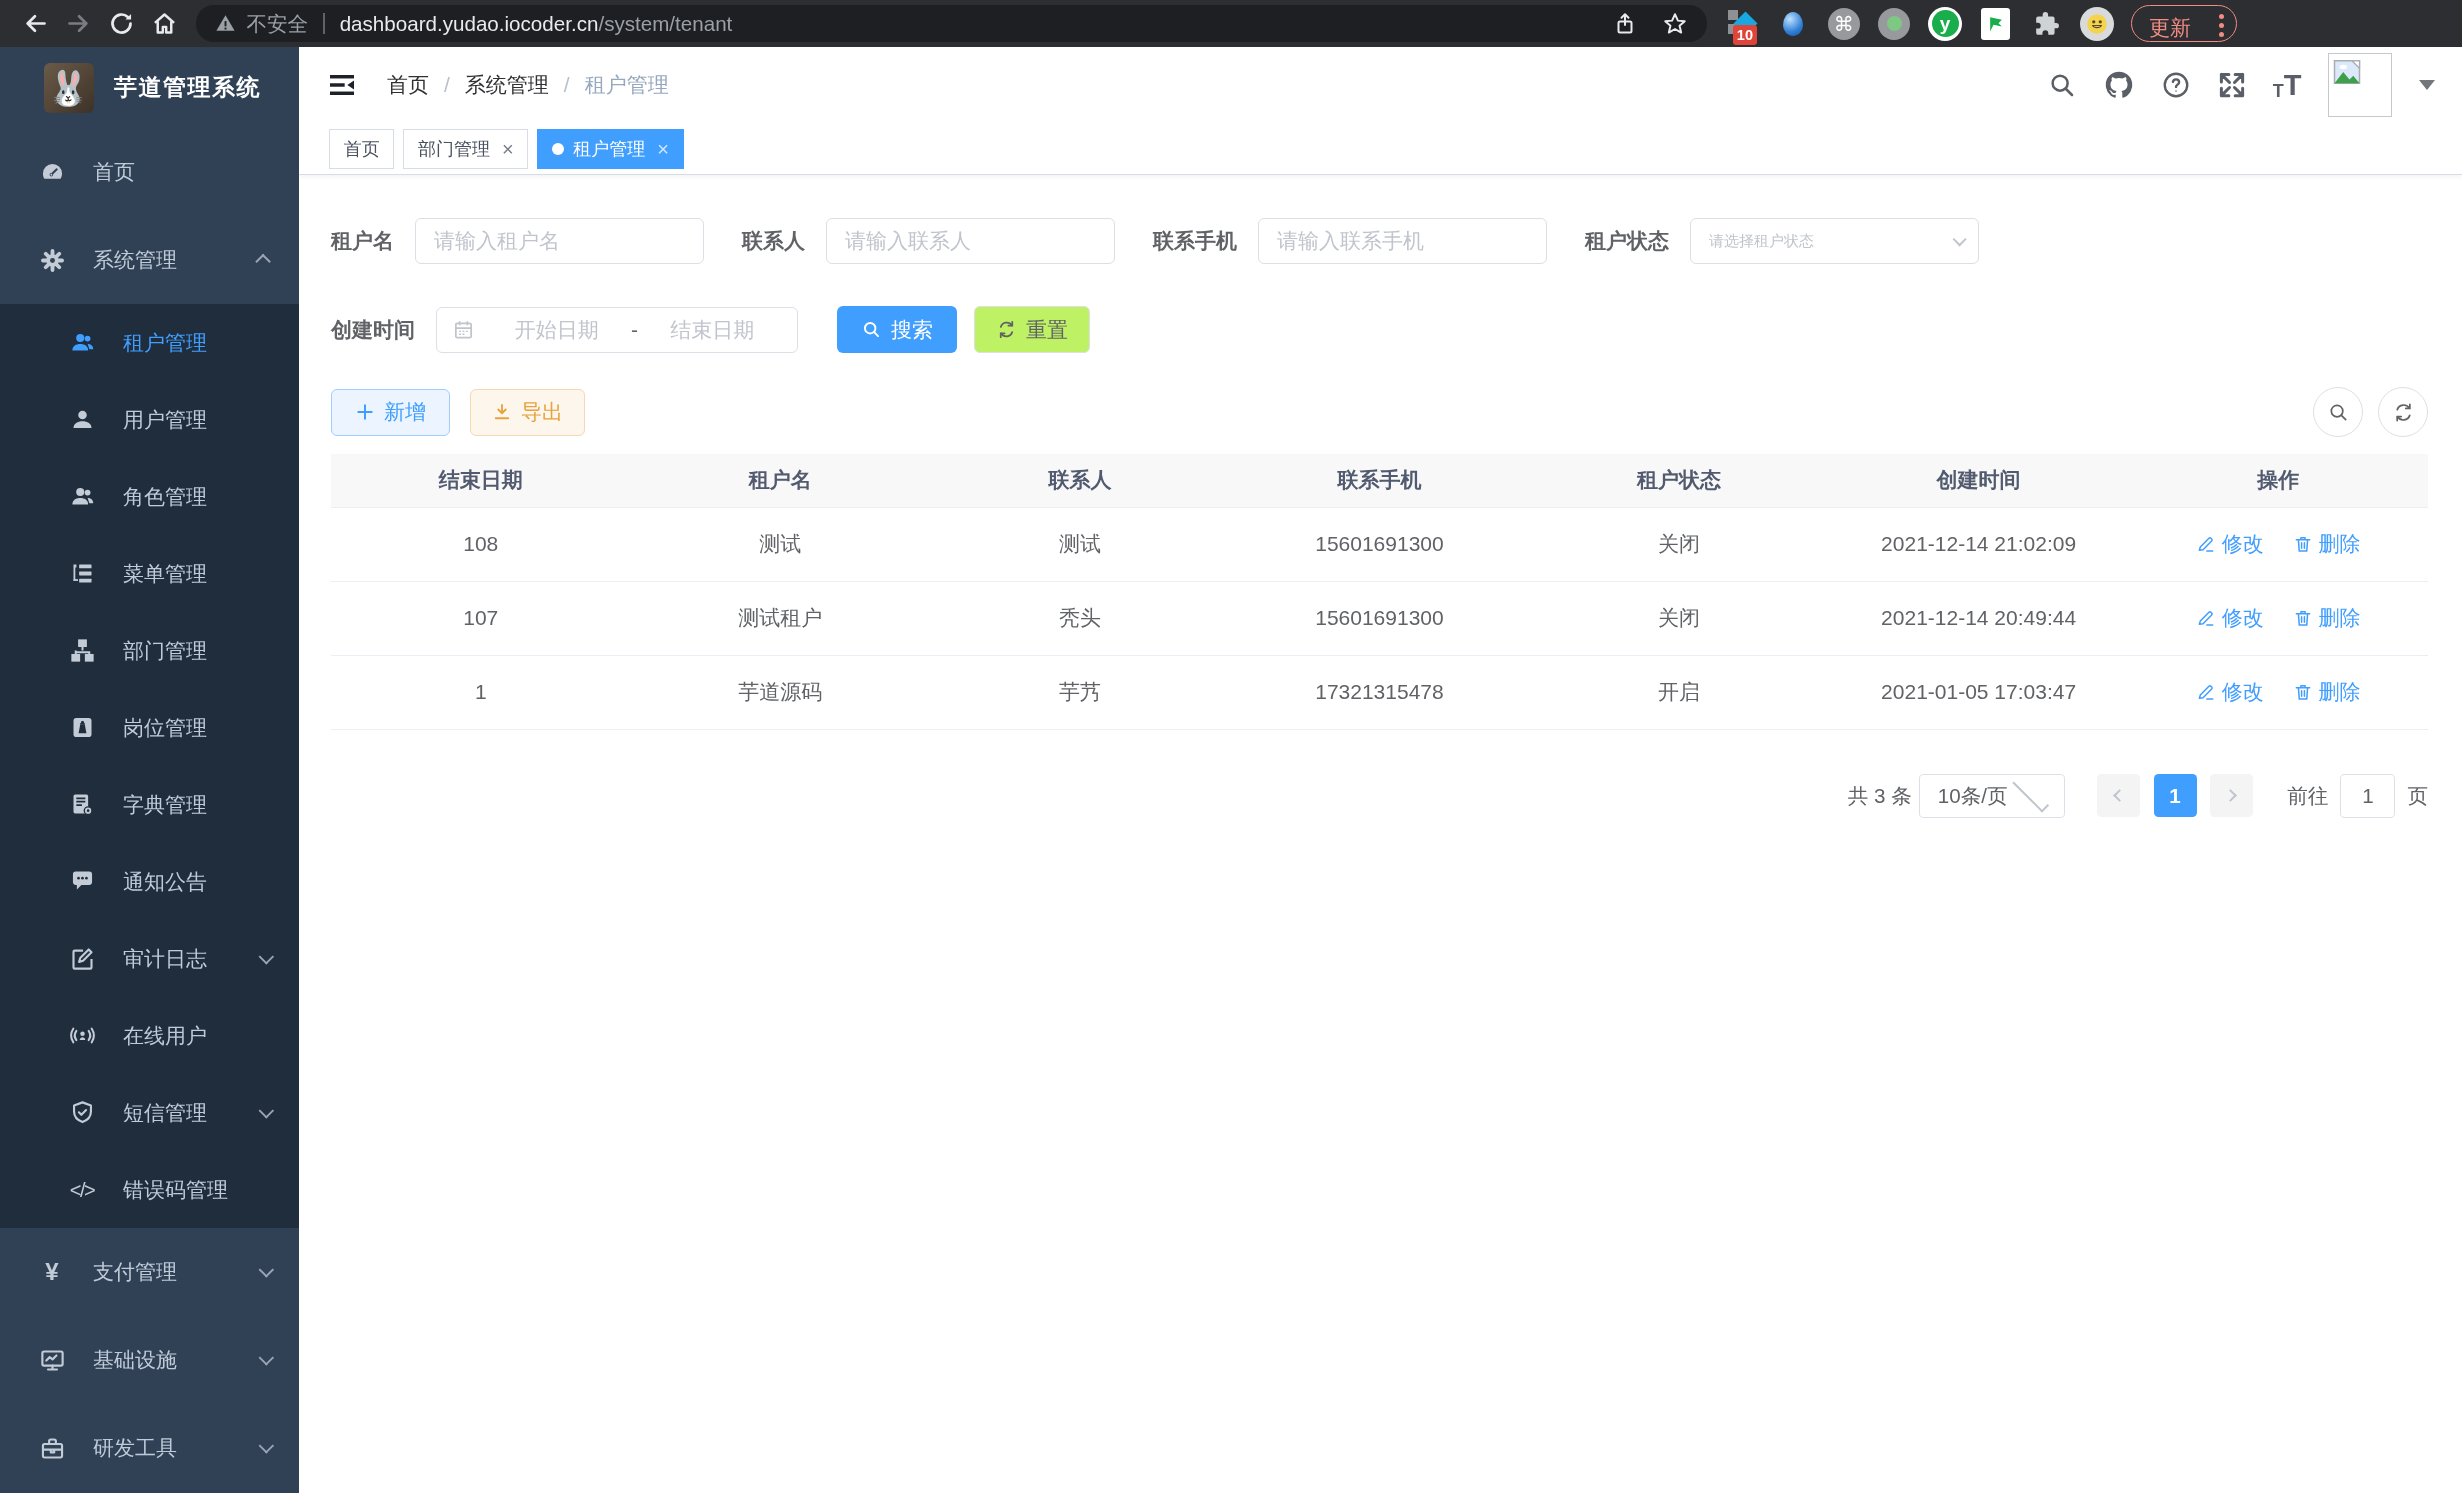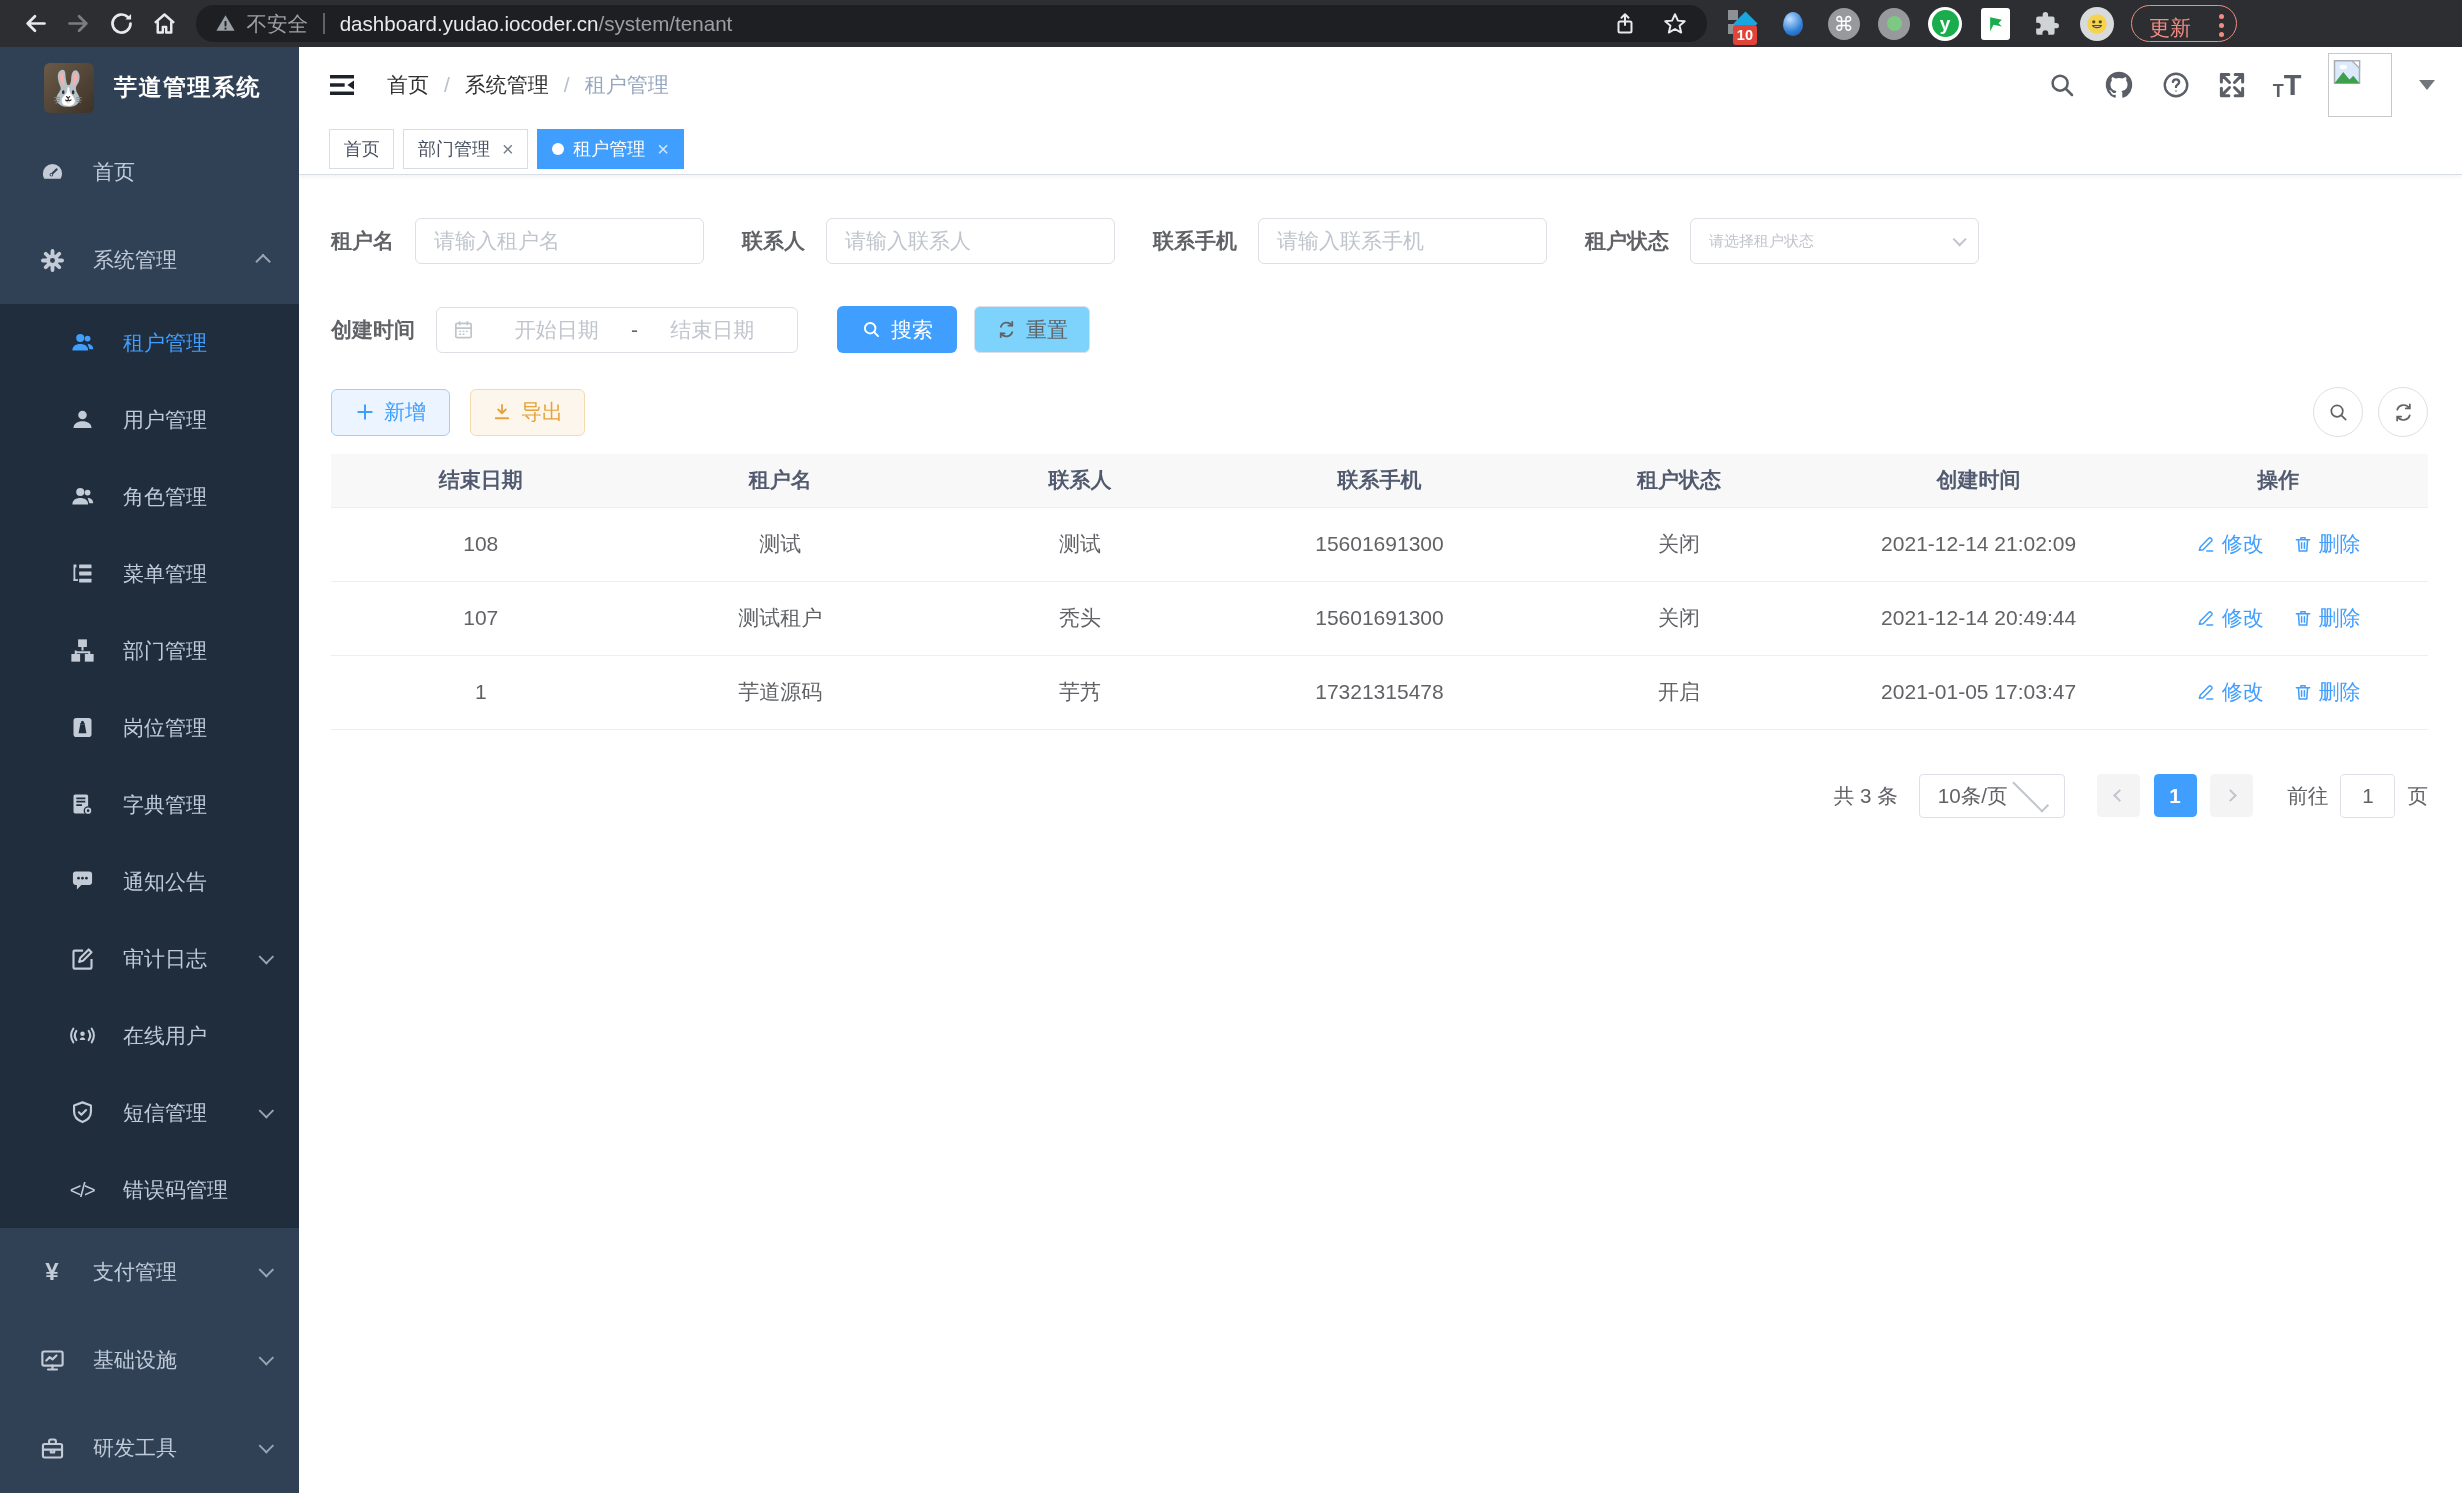--- a/index.html
+++ b/index.html
@@ -87,38 +87,38 @@
   .select-box { width: 289px; height: 46px; border: 1.5px solid #dcdfe6; border-radius: 6px; display: flex; align-items: center; padding: 0 15px 0 18px; cursor: pointer; }
   .select-box .ph { color: #c0c4cc; font-size: 15px; flex: 1; white-space: nowrap; }
   .sel-chev { width: 10px; height: 10px; border-right: 2.3px solid #c0c4cc; border-bottom: 2.3px solid #c0c4cc; transform: rotate(45deg) translateY(-2.3px); }
   .range-box { width: 362px; height: 46px; border: 1.5px solid #dcdfe6; border-radius: 6px; display: flex; align-items: center; padding: 0 15px; color: #c0c4cc; font-size: 21px; cursor: pointer; }
   .range-box .cal { margin-right: 12px; color: #c0c4cc; }
   .range-box .rtext { flex: 1; text-align: center; white-space: nowrap; }
   .range-box .rsep { margin: 0 4.6px; color: #606266; }
 
   .btn { height: 47px; border-radius: 6px; font-size: 21px; display: inline-flex; align-items: center; justify-content: center; gap: 9px; cursor: pointer; border: 1.5px solid transparent; white-space: nowrap; font-family: inherit; }
   .btn-primary { background: #409eff; color: #fff; padding: 0 23px; margin-left: 18px; }
-  .btn-plain { background: #7dd3fc; border-color: #dcdfe6; color: #606266; padding: 0 21px; margin-left: 17px; }
+  .btn-plain { background: #bef264; border-color: #dcdfe6; color: #606266; padding: 0 21px; margin-left: 17px; }
   .btn-add { background: #ecf5ff; border-color: #a0cfff; color: #409eff; padding: 0 23px; height: 47px; }
   .btn-export { background: #fdf6ec; border-color: #f5dab1; color: #e6a23c; padding: 0 21px; height: 47px; margin-left: 20px; }
 
   .toolbar-row { display: flex; align-items: center; margin: 34px 0 17px; }
   .tool-circles { margin-left: auto; display: flex; gap: 15px; }
   .circle-btn { width: 50px; height: 50px; border-radius: 50%; border: 1.5px solid #dcdfe6; background: #fff; color: #606266; display: flex; align-items: center; justify-content: center; cursor: pointer; }
 
   
   table.data { width: 100%; border-collapse: collapse; table-layout: fixed; }
   table.data th { background: #f8f8f9; height: 53px; font-size: 21px; color: #515a6e; font-weight: bold; text-align: center; border-bottom: 1.5px solid #ebeef5; }
   table.data td { height: 74px; font-size: 21px; color: #606266; text-align: center; border-bottom: 1.5px solid #ebeef5; white-space: nowrap; }
   .op-link { color: #409eff; display: inline-flex; align-items: center; gap: 6px; cursor: pointer; }
   .op-link + .op-link { margin-left: 23px; }
 
   
   .pagination { display: flex; align-items: center; justify-content: flex-end; margin-top: 44px; font-size: 20.6px; color: #606266; }
-  .pg-total { margin-right: 21px; }
+  .pg-total { margin-right: 7px; }
   .pg-size { width: 146px; height: 44px; border: 1.5px solid #dcdfe6; border-radius: 4.6px; display: flex; align-items: center; padding: 0 13.7px 0 18px; cursor: pointer; }
   .pg-size span { flex: 1; white-space: nowrap; }
   .pg-btn { width: 43px; height: 43px; border-radius: 4.6px; background: #f4f4f5; color: #c0c4cc; display: flex; align-items: center; justify-content: center; margin-left: 13.7px; cursor: pointer; }
   .pg-btn.first { margin-left: 32px; }
   .pg-btn.page { background: #409eff; color: #fff; font-weight: bold; }
   .pg-chev { width: 9px; height: 9px; border-right: 2.3px solid currentColor; border-bottom: 2.3px solid currentColor; }
   .pg-chev.left { transform: rotate(135deg); margin-left: 3px; }
   .pg-chev.right { transform: rotate(-45deg); margin-right: 3px; }
   .pg-goto { margin-left: 34px; white-space: nowrap; }
   .goto-input { width: 55px; height: 44px; border: 1.5px solid #dcdfe6; border-radius: 4.6px; text-align: center; font-size: 20.6px; color: #606266; margin: 0 12px; outline: none; font-family: inherit; }

